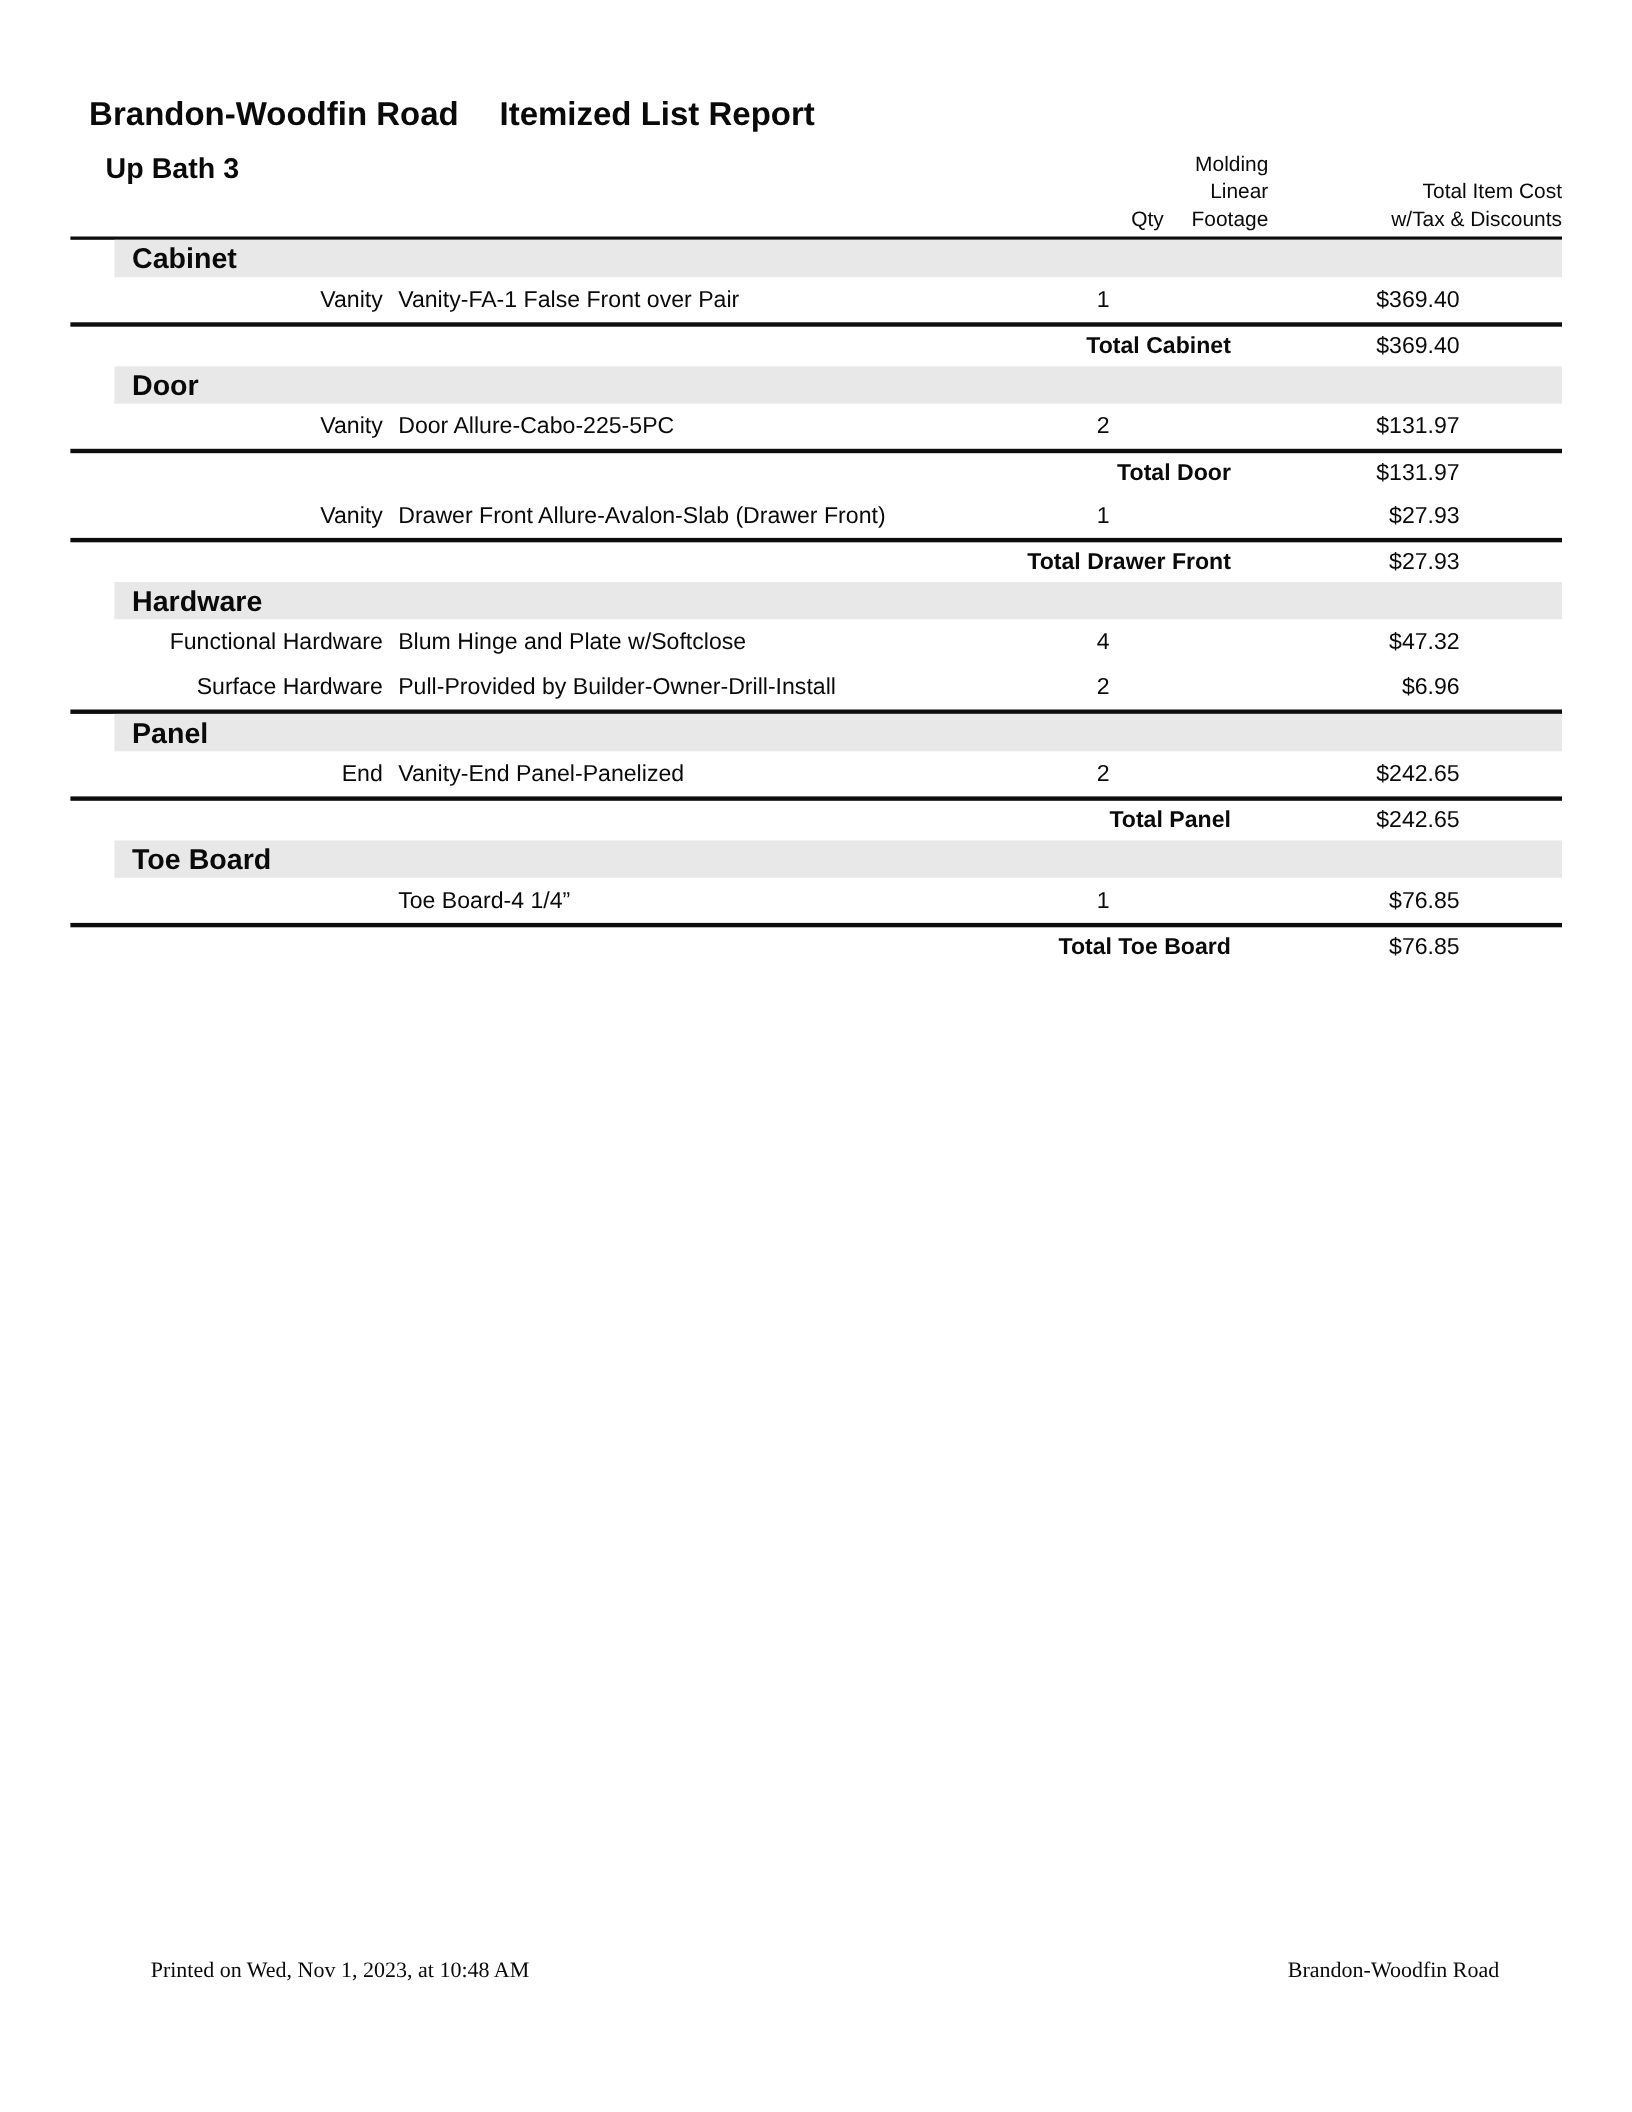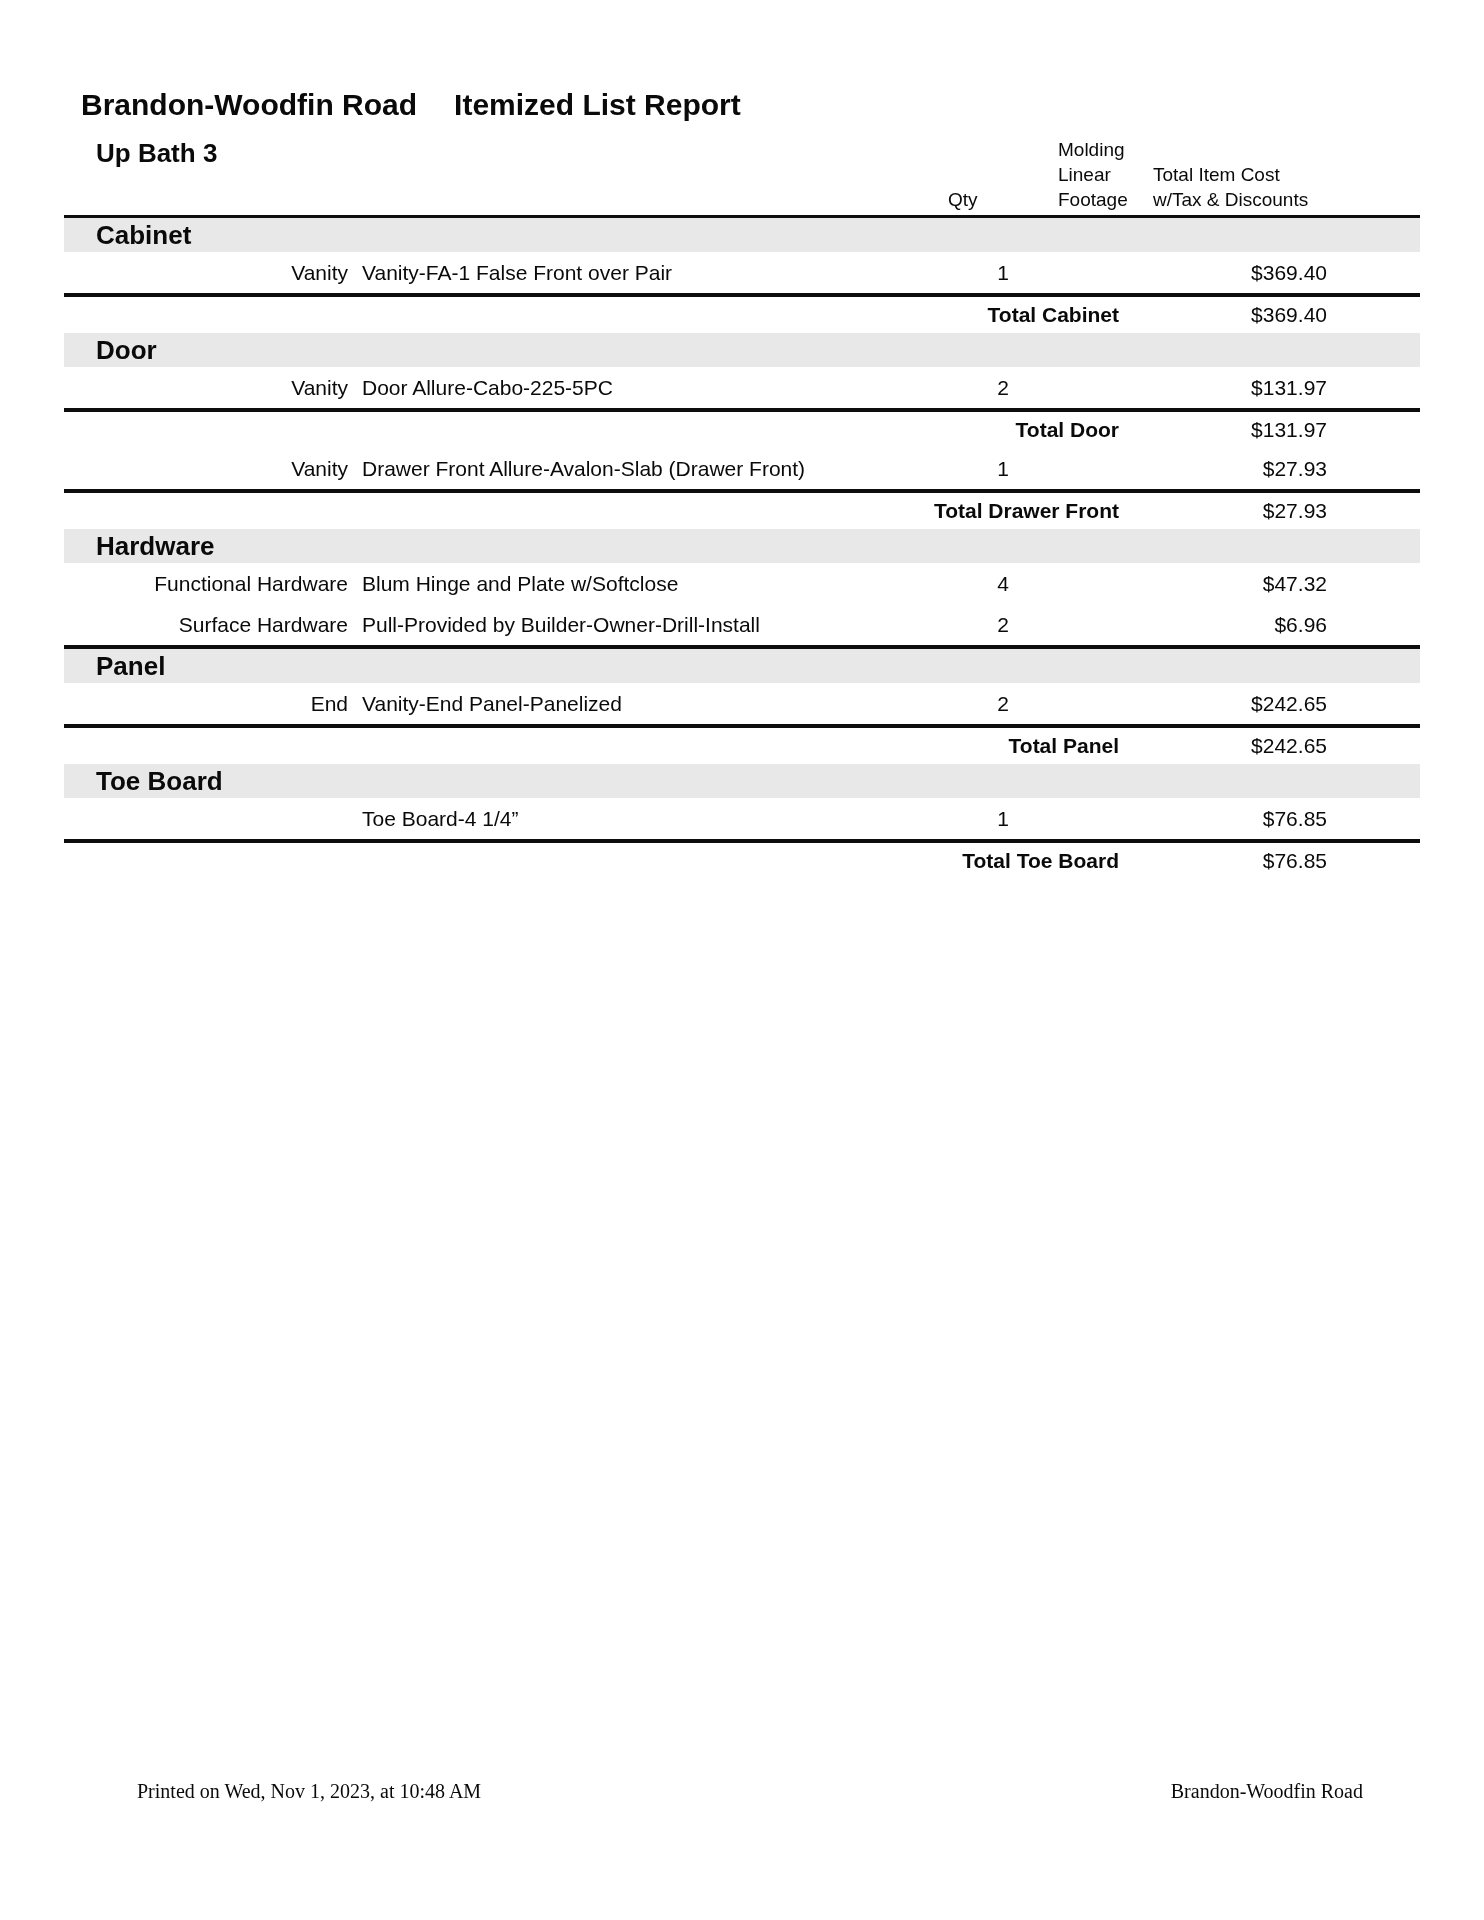--- a/index.html
+++ b/index.html
@@ -17,26 +17,26 @@
   .report-header { position:absolute; left:81px; top:88px; white-space:nowrap; }
   .project-title, .report-title { font-size:30px; font-weight:bold; letter-spacing:0; }
   .report-title { margin-left:37px;margin-top:10px; }
   .room-title { position:absolute; left:96px; top:140px; font-size:26px; font-weight:bold; line-height:26px; }
 
   
   .tbl { position:absolute; left:64px; top:137px; width:1356px; }
   .grid { display:grid; grid-template-columns:284px 600px 110px 95px 267px; }
 
   .col-headers { border-bottom:3px solid #0d0d0d; height:81px; align-items:end; }
-  .col-headers .hcell { font-size:19px; line-height:25px; text-align:left; padding-bottom:4px; }
+  .col-headers .hcell { font-size:19px; line-height:25px; text-align:right; padding-bottom:4px; }
   .hcell.h-cost { padding-right:0; }
 
   .section-band {
     height:34px; background:var(--band,#e8e8e8);
-    display:flex; align-items:center; padding-left:32px;
+    display:flex; align-items:center; padding-left:16px;margin-left:40px;
   }
   .section-name { font-size:26px; font-weight:bold; }
 
   .item-row { height:41px; align-items:center; font-size:21px; }
   .c-room  { padding-left:16px;text-align:right; }
   .c-item  { padding-left:14px; }
   .c-qty   { text-align:center; }
   .c-molding { text-align:center; }
   .c-cost  { text-align:right; padding-right:93px; }
 

